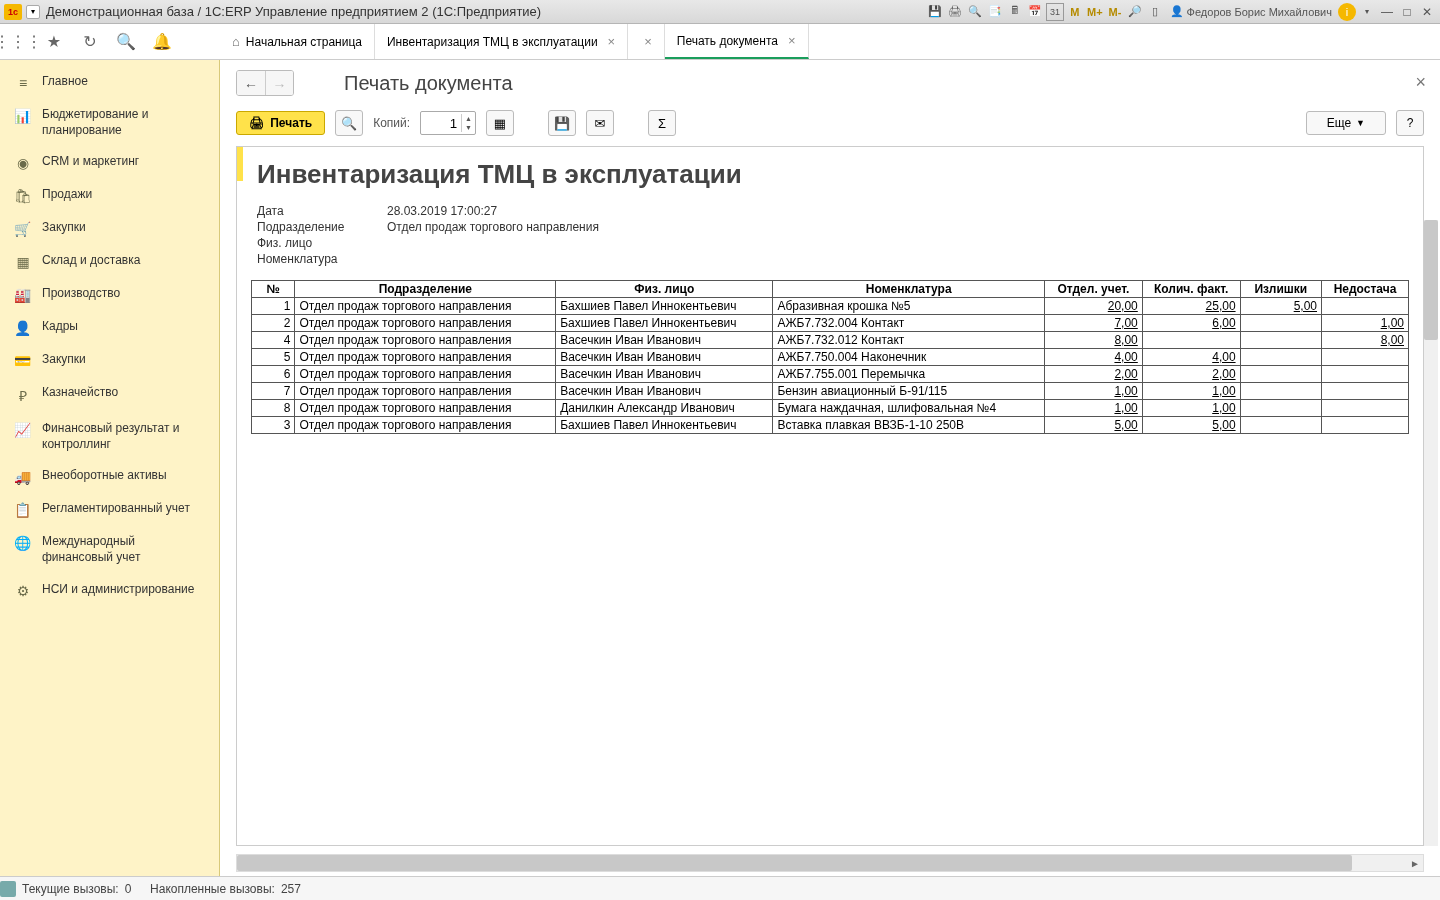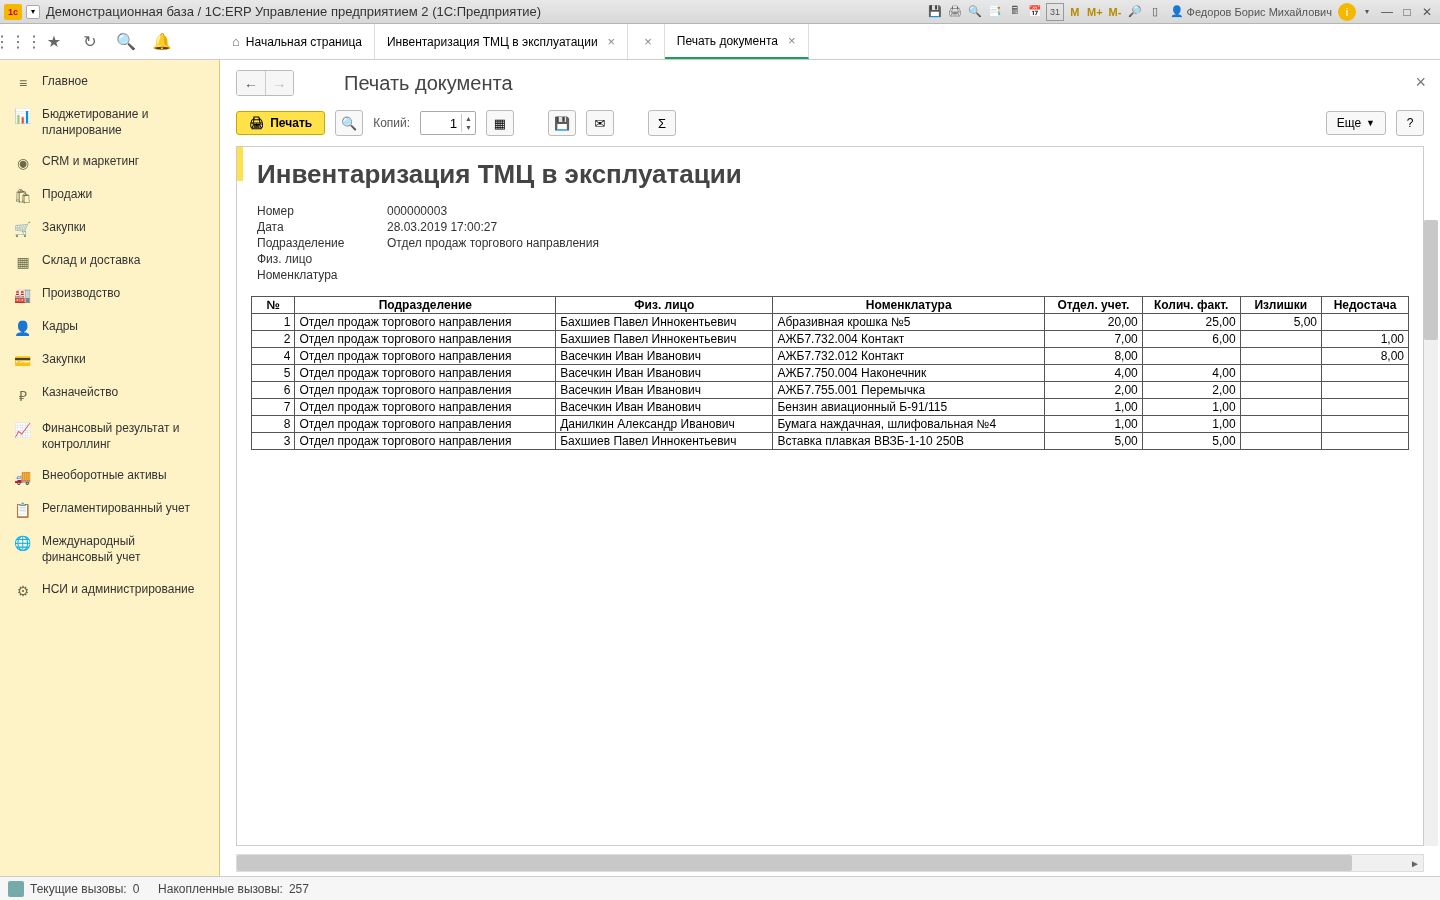--- a/index.html
+++ b/index.html
@@ -34,41 +34,41 @@
 .closex { position:absolute; right:14px; top:12px; font-size:18px; color:#777; cursor:pointer; }
 .toolbar { display:flex; align-items:center; padding:6px 16px 10px 16px; gap:10px; }
 .printbtn { background:#ffe24a; border:1px solid #caa800; border-radius:3px; padding:4px 12px; display:flex; align-items:center; gap:6px; font-weight:bold; cursor:pointer; }
 .iconbtn { width:28px; height:26px; border:1px solid #bbb; border-radius:3px; background:#f8f8f8; display:flex; align-items:center; justify-content:center; cursor:pointer; font-size:13px;}
 .copieslbl { color:#555; }
 .copies { display:flex; align-items:center; border:1px solid #aaa; border-radius:2px; height:24px; }
 .copies input { width:40px; border:none; text-align:right; padding:0 4px; outline:none; }
 .copies .spin { display:flex; flex-direction:column; border-left:1px solid #ccc; }
 .copies .spin div { font-size:7px; line-height:9px; padding:0 3px; cursor:pointer; color:#555;}
 .spacer { flex:1; }
-.morebtn { border:1px solid #bbb; background:#f8f8f8; border-radius:3px; padding:4px 10px; display:flex; align-items:center; gap:5px; cursor:pointer; }
+.morebtn { border:1px solid #bbb; background:#f8f8f8; border-radius:3px; padding:4px 20px; display:flex; align-items:center; gap:5px; cursor:pointer; }
 .helpbtn { width:28px; height:26px; border:1px solid #bbb; border-radius:3px; background:#f8f8f8; display:flex; align-items:center; justify-content:center; cursor:pointer;}
 .doc { flex:1; margin:0 16px 8px 16px; border:1px solid #ccc; overflow:auto; position:relative; padding:12px 14px; }
 .docmark { position:absolute; left:0; top:0; width:6px; height:34px; background:#ffe24a; }
 .doctitle { font-size:26px; font-weight:bold; color:#444; margin:0 0 14px 6px; }
 .meta { margin:0 0 14px 6px; }
 .meta-row { display:flex; margin-bottom:2px; }
 .meta-row .mk { width:130px; color:#333; }
 .meta-row .mv { color:#333; }
 table.tbl { border-collapse:collapse; width:100%; font-size:12px; }
 table.tbl th, table.tbl td { border:1px solid #555; padding:1px 4px; white-space:nowrap; overflow:hidden; text-overflow:ellipsis; }
 table.tbl th { font-weight:bold; text-align:center; background:#fff; }
-table.tbl td.num { text-align:right; }
+table.tbl td.num { text-align:right;text-decoration:underline; }
 table.tbl td.idx { text-align:right; width:40px; }
 .hscroll { height:18px; margin:0 16px 4px 16px; background:#f0f0f0; border:1px solid #ddd; position:relative; }
 .hscroll .thumb { position:absolute; left:0; top:0; height:100%; width:94%; background:#c8c8c8; border-radius:2px;}
 .hscroll .arr { position:absolute; top:0; width:16px; height:100%; display:flex; align-items:center; justify-content:center; font-size:10px; color:#666;}
 .hscroll .arr.l{left:0} .hscroll .arr.r{right:0}
 .vscroll { position:absolute; right:2px; top:160px; bottom:30px; width:14px; background:#f0f0f0; }
 .vscroll .vthumb { position:absolute; top:0; left:0; right:0; height:120px; background:#c8c8c8; border-radius:2px;}
-.statusbar { height:24px; border-top:1px solid #ccc; background:#f6f6f6; display:flex; align-items:center; padding:0 8px; gap:6px; font-size:12px; color:#444;}
+.statusbar { height:24px; border-top:1px solid #ccc; background:#f6f6f6; display:flex; align-items:center; padding:0 0; gap:6px; font-size:12px; color:#444;}
 .statusbar .sic { width:16px; height:16px; background:#7aa; border-radius:2px; }
 </style>
 </head>
 <body>
 
 <div class="titlebar">
   <div class="logo">1c</div>
   <div class="drop">▾</div>
   <div class="title">Демонстрационная база / 1C:ERP Управление предприятием 2  (1С:Предприятие)</div>
   <div class="tools">
@@ -225,24 +225,20 @@
       </div>
       <div class="helpbtn">
           <span>?</span>
         </div>
     </div>
 
     <div class="doc">
       <div class="docmark"></div>
       <div class="doctitle">Инвентаризация ТМЦ в эксплуатации</div>
       <div class="meta" id="meta">
-          <div class="meta-row">
-            <div class="mk">Номер</div>
-            <div class="mv">000000003</div>
-          </div>
           <div class="meta-row">
             <div class="mk">Дата</div>
             <div class="mv">28.03.2019 17:00:27</div>
           </div>
           <div class="meta-row">
             <div class="mk">Подразделение</div>
             <div class="mv">Отдел продаж торгового направления</div>
           </div>
           <div class="meta-row">
             <div class="mk">Физ. лицо</div>

